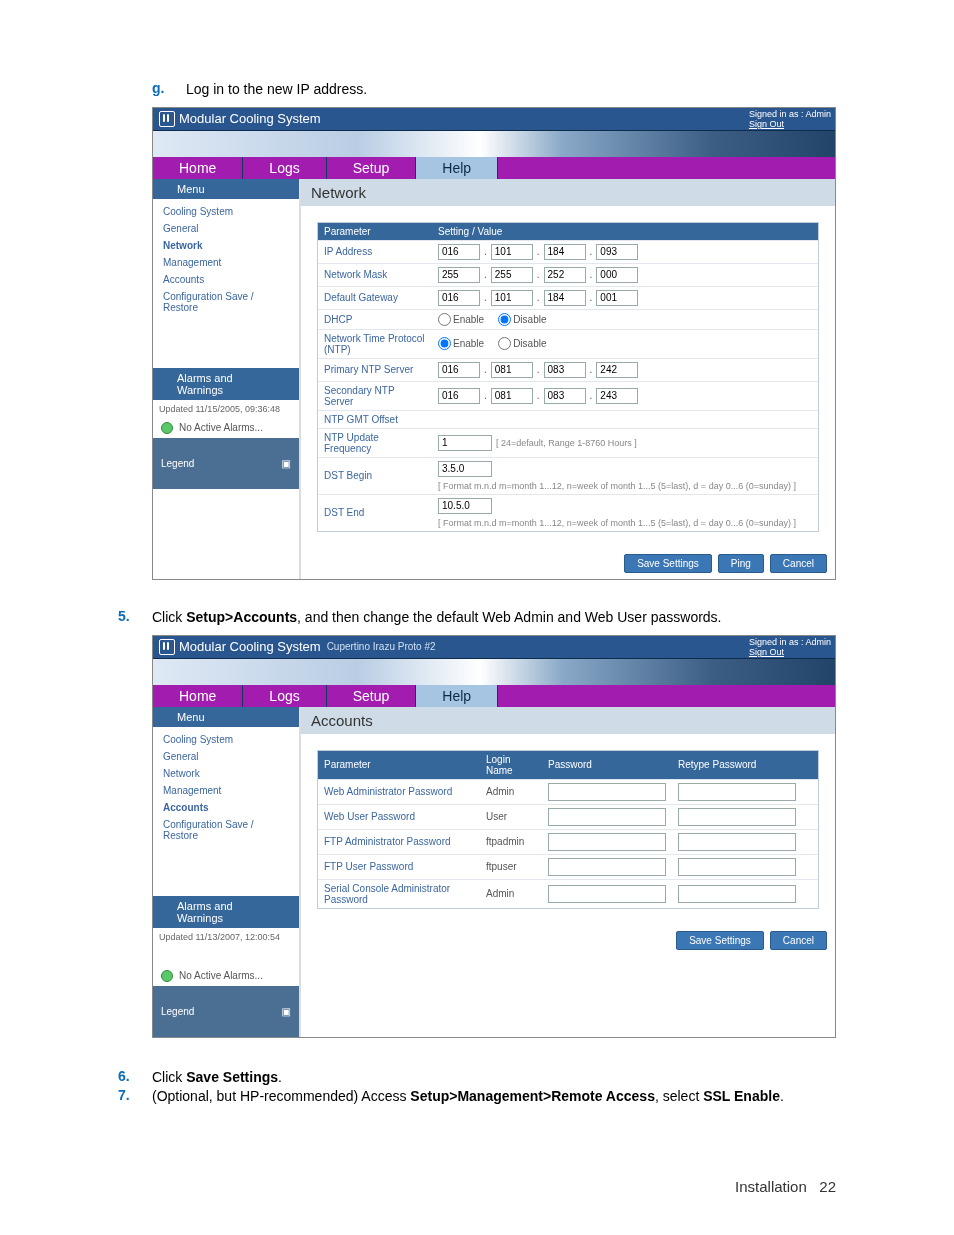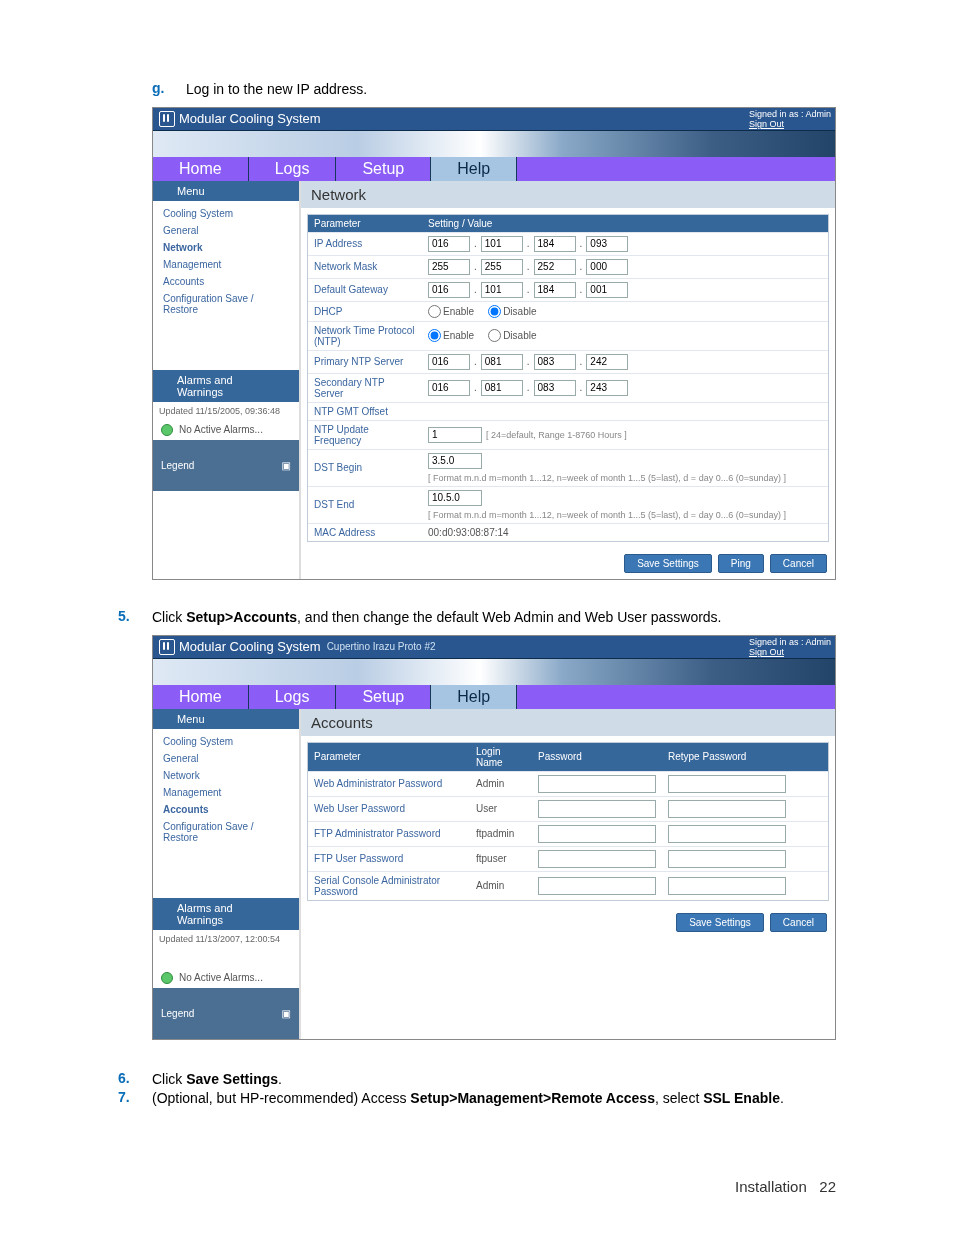--- a/index.html
+++ b/index.html
@@ -15,39 +15,39 @@
   .app-frame{border:1px solid #888;background:#fff}
   .titlebar{background:#2a568f;padding:0;border-bottom:1px solid #0d2b4a;position:relative;height:22px}
   .titlebar .logo{display:inline-flex;align-items:center;height:22px;padding:0 6px;color:#fff;font-size:13px}
   .titlebar .sub{color:#cde0f2;font-size:10px;padding-left:6px}
   .titlebar .signin{position:absolute;right:4px;top:1px;color:#fff;font-size:9px;text-align:left;line-height:1.15}
   .titlebar .signin a{color:#fff;text-decoration:underline}
   .hp-ico{display:inline-block;width:14px;height:14px;border:1px solid #fff;border-radius:2px;margin-right:4px;position:relative}
   .hp-ico::before{content:"";position:absolute;left:3px;top:2px;width:2px;height:8px;background:#fff;border-radius:1px}
   .hp-ico::after{content:"";position:absolute;left:7px;top:2px;width:2px;height:8px;background:#fff;border-radius:1px}
   .banner-img{height:26px;background:linear-gradient(90deg,#dfe9f5 0%,#b9cde4 30%,#fff 48%,#8aa9c8 60%,#3c5e85 82%,#234469 100%);position:relative}
-  .tabs{background:#8b5cf6;display:flex;font-size:16px}
+  .tabs{background:#a21caf;display:flex;font-size:14px}
   .tab{padding:3px 26px;color:#fff;border-right:1px solid #16365a;cursor:pointer}
   .tab.sel{background:#a6c5e3;color:#0b2a4a}
 
   .app-body{display:flex;background:#fff}
   .sidebar{width:146px;flex:none;font-size:10px}
   .side-head{background:#36679b;color:#fff;padding:4px 24px;font-size:11px}
   .side-list{padding:4px 0}
   .side-item{padding:3px 10px;color:#3b66a0;cursor:pointer}
   .side-item.sel{font-weight:bold}
   .side-gap{height:48px}
   .side-note{padding:4px 6px;color:#666;font-size:9px}
   .side-alarm{padding:4px 8px;color:#555;font-size:10px;display:flex;align-items:center;gap:6px}
   .ok-dot{width:10px;height:10px;border-radius:50%;background:#5ac86a;border:1px solid #2f8c3d;flex:none}
   .side-legend{background:#4b6e93;color:#fff;padding:20px 8px;font-size:10px;display:flex;justify-content:space-between;align-items:center}
 
   .content{flex:1;padding:0;border-left:2px solid #ddd}
   .content-title{background:#cfdce8;font-size:15px;font-weight:normal;color:#333;padding:5px 10px}
-  .tbl{border:1px solid #c0ccda;margin:6px;font-size:10px;color:#555}
+  .tbl{border:1px solid #c0ccda;margin:16px;font-size:10px;color:#555}
   .trow{display:flex;border-bottom:1px solid #e2e7ef}
   .trow:last-child{border-bottom:none}
   .th{background:#36679b;color:#fff;font-size:10px}
   .cell{padding:3px 6px;box-sizing:border-box;display:flex;align-items:center}
   .cell.param{width:114px;flex:none;color:#3b66a0}
   .th .cell{color:#fff}
   .cell.val{flex:1;gap:4px;flex-wrap:wrap}
   input.sm{width:34px;height:14px;font-size:10px;border:1px solid #9aa;padding:0 3px}
   input.med{width:46px;height:14px;font-size:10px;border:1px solid #9aa;padding:0 3px}
   input.pw{width:112px;height:14px;border:1px solid #9aa;font-size:10px}
@@ -214,24 +214,20 @@
                   <span class="hint">[ Format m.n.d m=month 1...12, n=week of month 1...5 (5=last), d = day 0...6 (0=sunday) ]</span>
                 </div>
               </div>
             <div class="trow">
                 <div class="cell param">DST End</div>
               <div class="cell val">
                   <input class="med" value="10.5.0" style=""> 
                   <span class="hint">[ Format m.n.d m=month 1...12, n=week of month 1...5 (5=last), d = day 0...6 (0=sunday) ]</span>
                 </div>
               </div>
-            <div class="trow">
-                <div class="cell param">MAC Address</div>
-              <div class="cell val">00:d0:93:08:87:14</div>
-              </div>
           </div>
           <div class="btnrow">
             <div class="btn">Save Settings</div>
             <div class="btn">Ping</div>
             <div class="btn">Cancel</div>
           </div>
         </div>
       </div>
     </div>
   </div>

